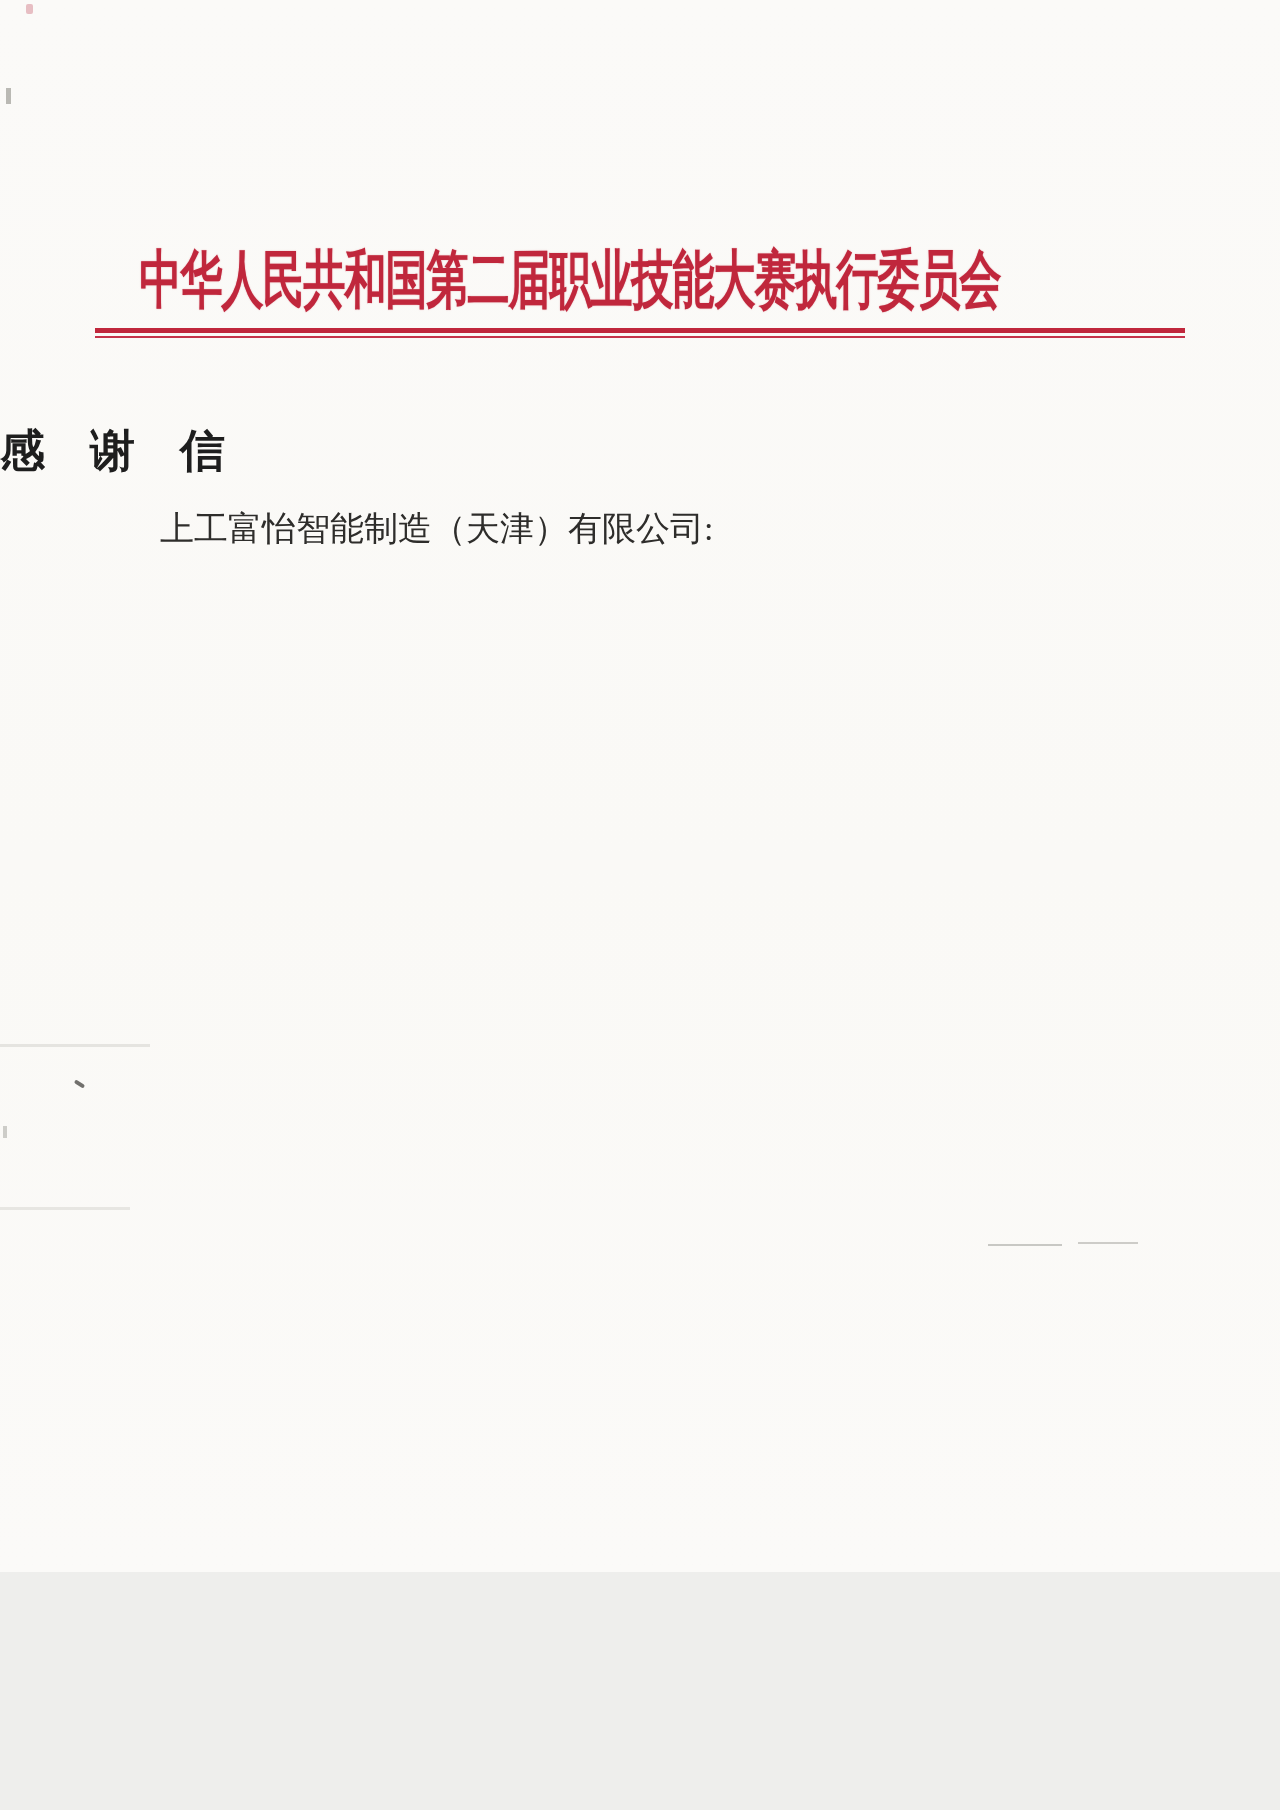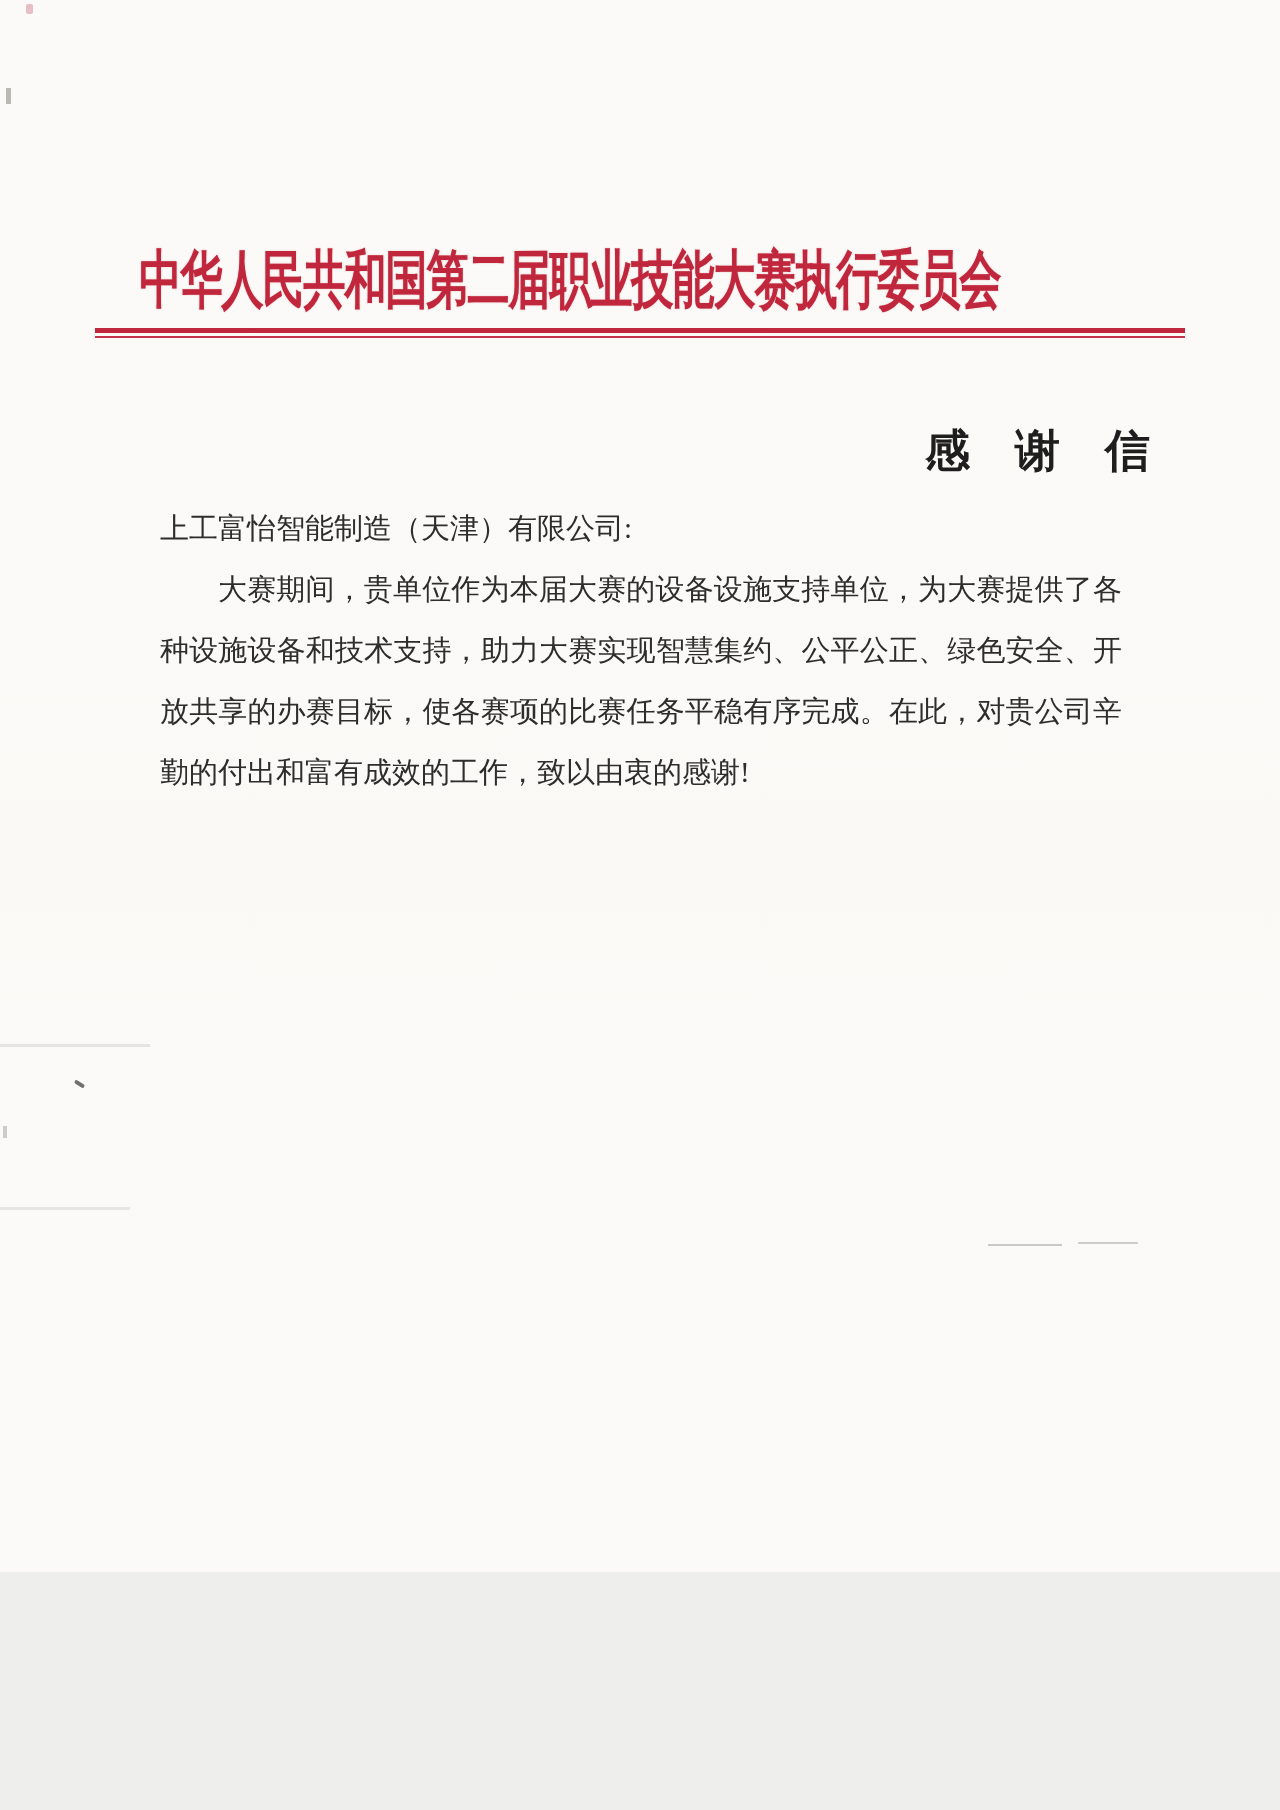--- a/index.html
+++ b/index.html
@@ -32,33 +32,33 @@
     text-shadow: 0 0 1px rgba(192,39,60,.55);
   }
   .rule { position: absolute; left: 95px; top: 328px; width: 1090px; }
   .rule-thick { height: 5px; background: #c0273c; }
   .rule-thin  { height: 2px; background: #c5334a; margin-top: 3px; }
 
   
   .title {
     position: absolute;
     top: 388px; left: 0; right: 130px;
-    text-align: right;
+    text-align: left;
     font-size: 45px;
     line-height: 52px;
     font-weight: bold;
     color: #1e1e1e;
     white-space: pre;
   }
 
   
   .body-text {
     position: absolute;
     top: 498px; left: 160px; width: 962px;
-    font-size: 29px;
+    font-size: 34px;
     line-height: 61px;
     text-align: justify;
     color: #2e2d2b;
   }
   .body-text p { margin: 0; }
   .salutation { text-indent: 0; }
   .para { text-indent: 2em; }
 
   
   .page-number {
@@ -90,21 +90,20 @@
 
   <div class="rule">
     <div class="rule-thick"></div>
     <div class="rule-thin"></div>
   </div>
 
   <h2 class="title">感　谢　信</h2>
 
   <main class="body-text">
     <p class="salutation">上工富怡智能制造（天津）有限公司:</p>
-    <p class="para">大赛期间，贵单位作为本届大赛的设备设施支持单位，为大赛提供了各种设施设备和技术支持，助力大赛实现智慧集约、公平公正、绿色安全、开放共享的办赛目标，使各赛项的比赛任务平稳有序完成。在此，对贵公司辛勤的付出和富有成效的工作，致以由衷的感谢!</p>
   </main>
 
   <div class="page-number">-1-</div>
 
   <div class="artifact a-red-speck"></div>
   <div class="artifact a-dash-1"></div>
   <div class="artifact a-dash-2"></div>
   <div class="artifact a-tick"></div>
   <div class="artifact a-line-a"></div>
   <div class="artifact a-line-b"></div>

